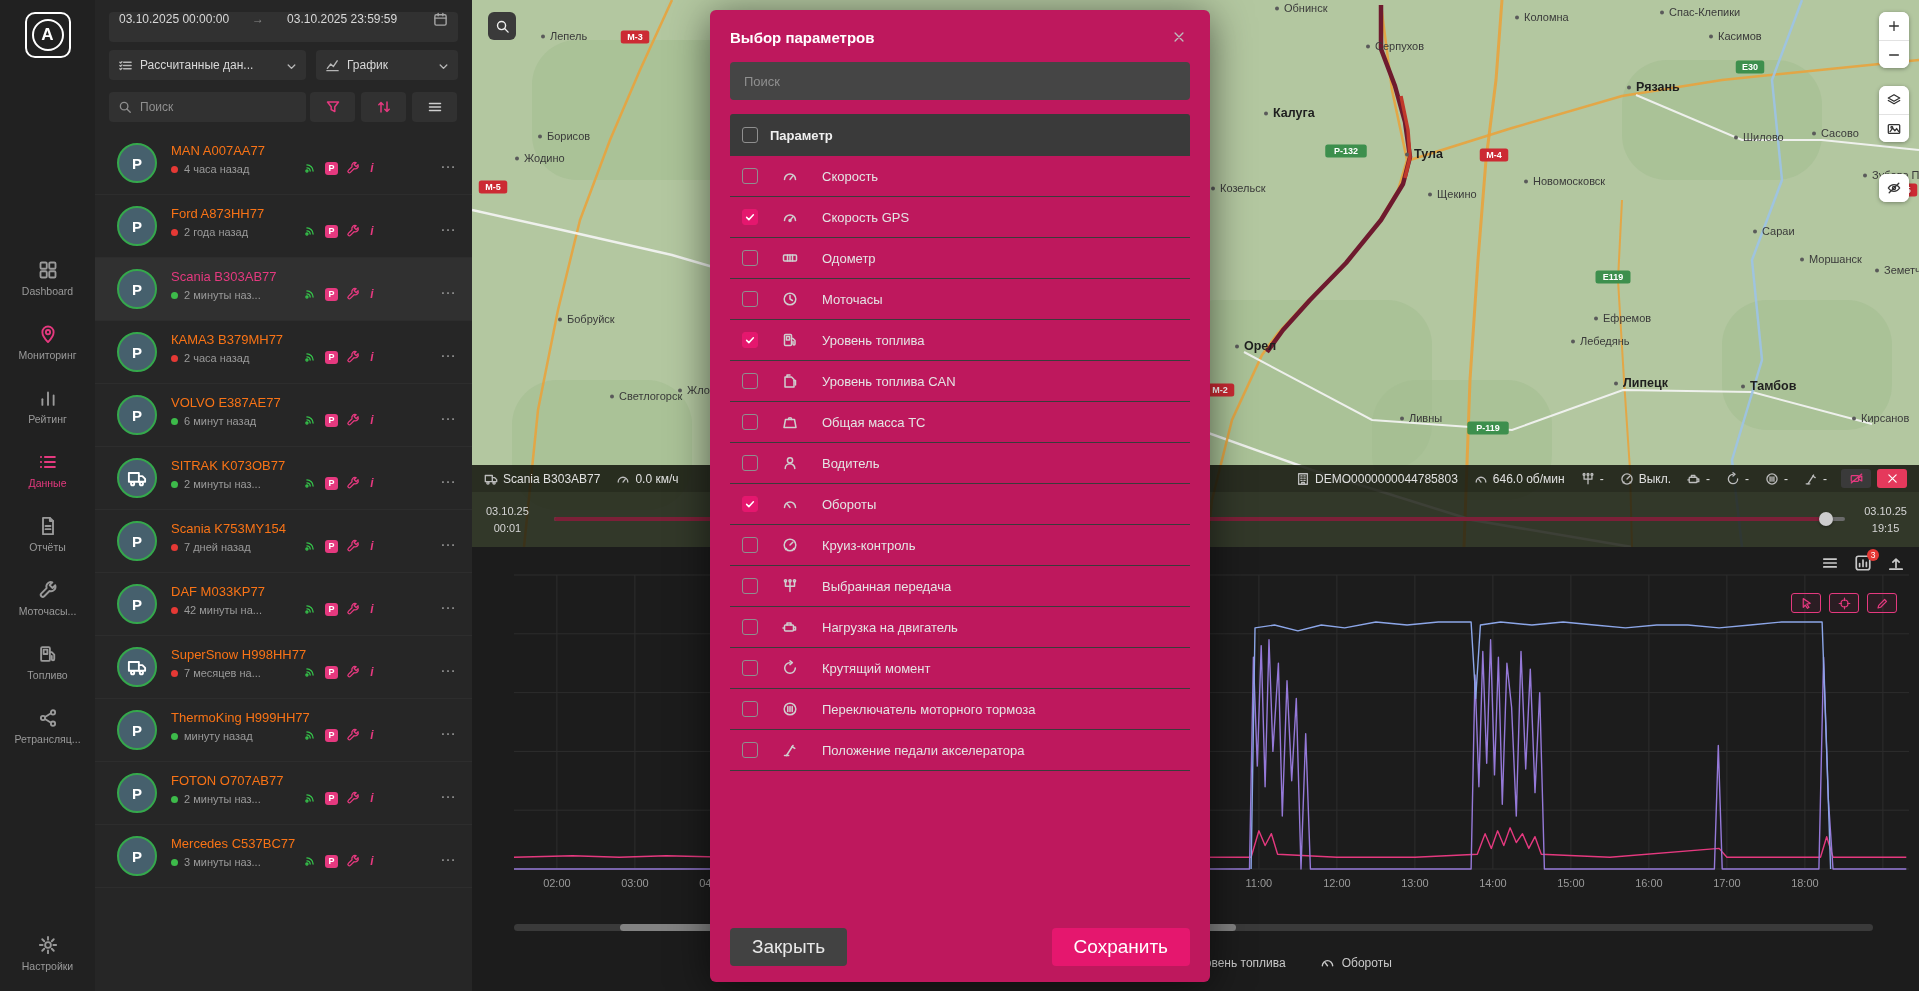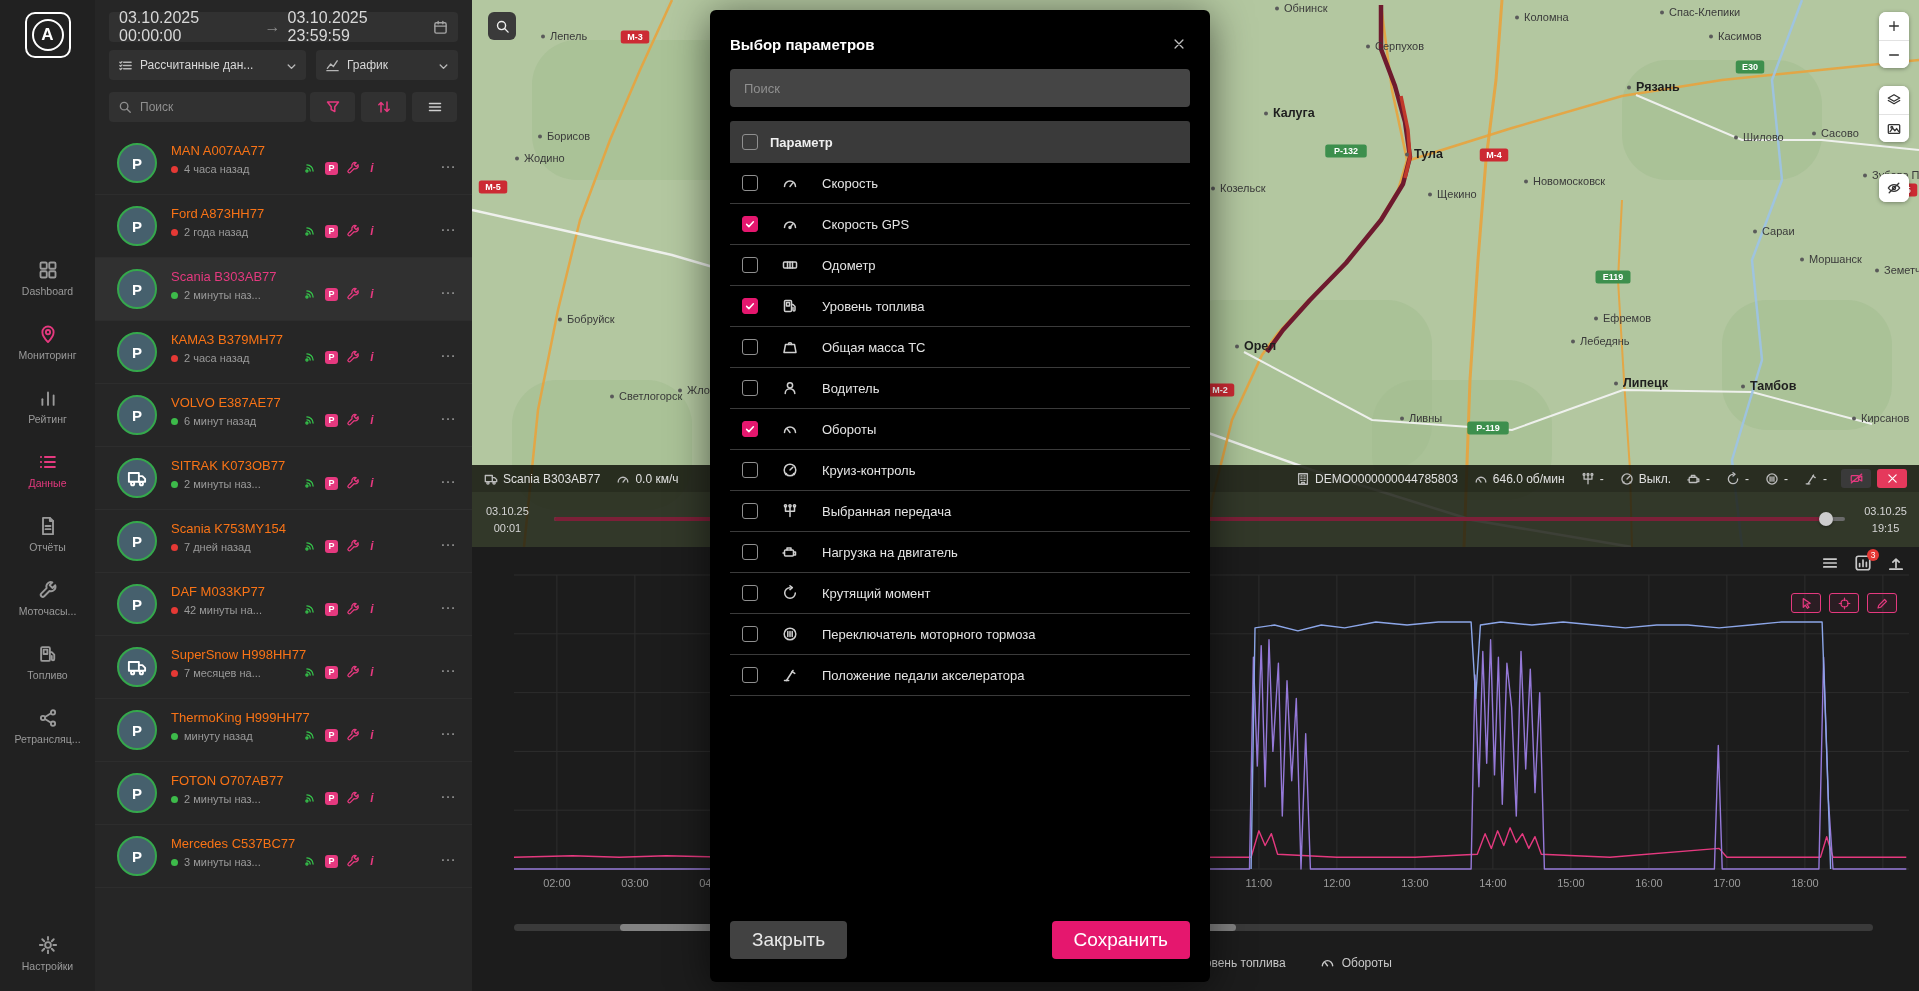--- a/index.html
+++ b/index.html
@@ -19,21 +19,21 @@
     color:#9a9a9a;cursor:pointer;text-align:center;}
   .nav-item .ic{width:20px;height:20px;}
   .nav-label{font-size:10.5px;line-height:1;}
   .nav-item.active{color:#e5397f;}
   .nav-item .ic.accent{color:#e5397f;}
   .nav-settings{position:absolute;bottom:14px;left:0;right:0;height:56px;}
 
   
   .vpanel{position:absolute;left:95px;top:0;width:377px;height:100%;background:#262626;z-index:25;box-sizing:border-box;}
   .daterange{position:absolute;top:12px;left:14px;right:14px;height:30px;background:#313131;border-radius:4px;
-    display:flex;align-items:center;gap:7px;padding:0 10px;font-size:16px;color:#d8d8d8;box-sizing:border-box;cursor:pointer;}
+    display:flex;align-items:flex-start;gap:23px;padding:0 10px;font-size:12px;color:#d8d8d8;box-sizing:border-box;cursor:pointer;}
   .daterange .sep{color:#8a8a8a;}
   .daterange .ic{width:15px;height:15px;color:#a5a5a5;margin-left:auto;}
   .drop{position:absolute;top:50px;height:30px;background:#313131;border-radius:4px;display:flex;align-items:center;
     gap:7px;padding:0 9px;font-size:12px;color:#d8d8d8;box-sizing:border-box;cursor:pointer;white-space:nowrap;overflow:hidden;}
   .drop .ic{width:15px;height:15px;color:#b5b5b5;}
   .drop .chev{margin-left:auto;width:13px;height:13px;color:#9a9a9a;}
   .drop1{left:14px;width:197px;} .drop2{left:221px;right:14px;}
   .sinput{position:absolute;top:92px;left:14px;width:197px;height:30px;background:#313131;border-radius:4px;
     display:flex;align-items:center;gap:6px;padding:0 9px;box-sizing:border-box;}
   .sinput .ic{width:14px;height:14px;color:#8f8f8f;}
@@ -113,22 +113,22 @@
   .pkbtn{width:30px;height:20px;border:1px solid #e5397f;background:rgba(229,57,127,.08);border-radius:3px;
     color:#e5397f;display:flex;align-items:center;justify-content:center;cursor:pointer;}
   .pkbtn .ic{width:13px;height:13px;}
   .cscroll{position:absolute;left:42px;top:377px;width:1359px;height:7px;background:#3a3a3a;border-radius:4px;cursor:pointer;}
   .cthumb{position:absolute;left:106px;width:616px;top:0;bottom:0;background:#828282;border-radius:4px;cursor:grab;}
   .legend{position:absolute;left:697px;top:408px;display:flex;gap:34px;align-items:center;color:#c9c9c9;font-size:12px;}
   .lg-item{display:flex;align-items:center;gap:7px;cursor:pointer;}
   .lg-item .ic{width:15px;height:15px;color:#c9c9c9;}
 
   
-  .modal{position:absolute;left:710px;top:10px;width:500px;height:972px;background:#000000;border-radius:6px;
-    box-shadow:0 6px 40px rgba(0,0,0,.55);z-index:50;display:flex;flex-direction:column;padding:23px 20px;box-sizing:border-box;}
+  .modal{position:absolute;left:710px;top:10px;width:500px;height:972px;background:#be185d;border-radius:6px;
+    box-shadow:0 6px 40px rgba(0,0,0,.55);z-index:50;display:flex;flex-direction:column;padding:16px 20px;box-sizing:border-box;}
   .m-head{display:flex;align-items:center;margin-bottom:14px;}
   .m-title{font-size:15px;font-weight:bold;color:#fff;}
   .m-close{margin-left:auto;width:22px;height:22px;color:#bdbdbd;cursor:pointer;display:flex;align-items:center;justify-content:center;}
   .m-close .ic{width:14px;height:14px;}
   .m-search{height:38px;background:#454545;border-radius:4px;display:flex;align-items:center;padding:0 12px;margin-bottom:14px;flex:none;}
   .m-search input{flex:1;background:transparent;border:0;outline:0;color:#eee;font-size:13px;font-family:inherit;}
   .m-hrow{display:flex;align-items:center;gap:12px;height:42px;background:#3a3a3a;padding:0 12px;
     font-weight:bold;color:#efefef;font-size:13px;border-radius:3px 3px 0 0;flex:none;}
   .prow{display:flex;align-items:center;gap:24px;height:40px;padding:0 12px;border-bottom:1px solid #3b3b3b;
     font-size:13px;color:#e4e4e4;cursor:pointer;flex:none;}
@@ -1128,33 +1128,54 @@
           <span class="cbx"></span>
           <span class="ic ">
             <svg viewBox="0 0 16 16">
               <rect x="1.5" y="5" width="13" height="6" rx="1"></rect>
               <path d="M5.5 5v6M8 5v6M10.5 5v6"></path>
             </svg>
           </span>
           <span>Одометр</span>
         </div>
         <div class="prow">
+          <span class="cbx"></span>
+          <span class="ic ">
+            <svg viewBox="0 0 16 16">
+              <circle cx="8" cy="8" r="5.8"></circle>
+              <path d="M8 4.5V8l2.4 1.5"></path>
+            </svg>
+          </span>
+          <span>Моточасы</span>
+        </div>
+        <div class="prow">
           <span class="cbx on">
             <svg viewBox="0 0 16 16">
               <path d="M3.5 8.5l3 3 6-6.5"></path>
             </svg>
           </span>
           <span class="ic ">
             <svg viewBox="0 0 16 16">
               <rect x="2.5" y="2.5" width="7" height="11" rx="1"></rect>
               <path d="M4.5 4.5h3V8h-3z"></path>
               <path d="M9.5 6.5H11l2 2v3.5a1 1 0 0 1-2 0V9.5"></path>
             </svg>
           </span>
           <span>Уровень топлива</span>
+        </div>
+        <div class="prow">
+          <span class="cbx"></span>
+          <span class="ic ">
+            <svg viewBox="0 0 16 16">
+              <path d="M3 14h9V6.5L9.5 4H3z"></path>
+              <path d="M5 4V2h3"></path>
+              <path d="M12 7.5h1.5V12"></path>
+            </svg>
+          </span>
+          <span>Уровень топлива CAN</span>
         </div>
         <div class="prow">
           <span class="cbx"></span>
           <span class="ic ">
             <svg viewBox="0 0 16 16">
               <path d="M3.5 5.5h9L14 13.5H2z"></path>
               <path d="M6.3 5.5a1.7 1.7 0 1 1 3.4 0"></path>
             </svg>
           </span>
           <span>Общая масса ТС</span>

